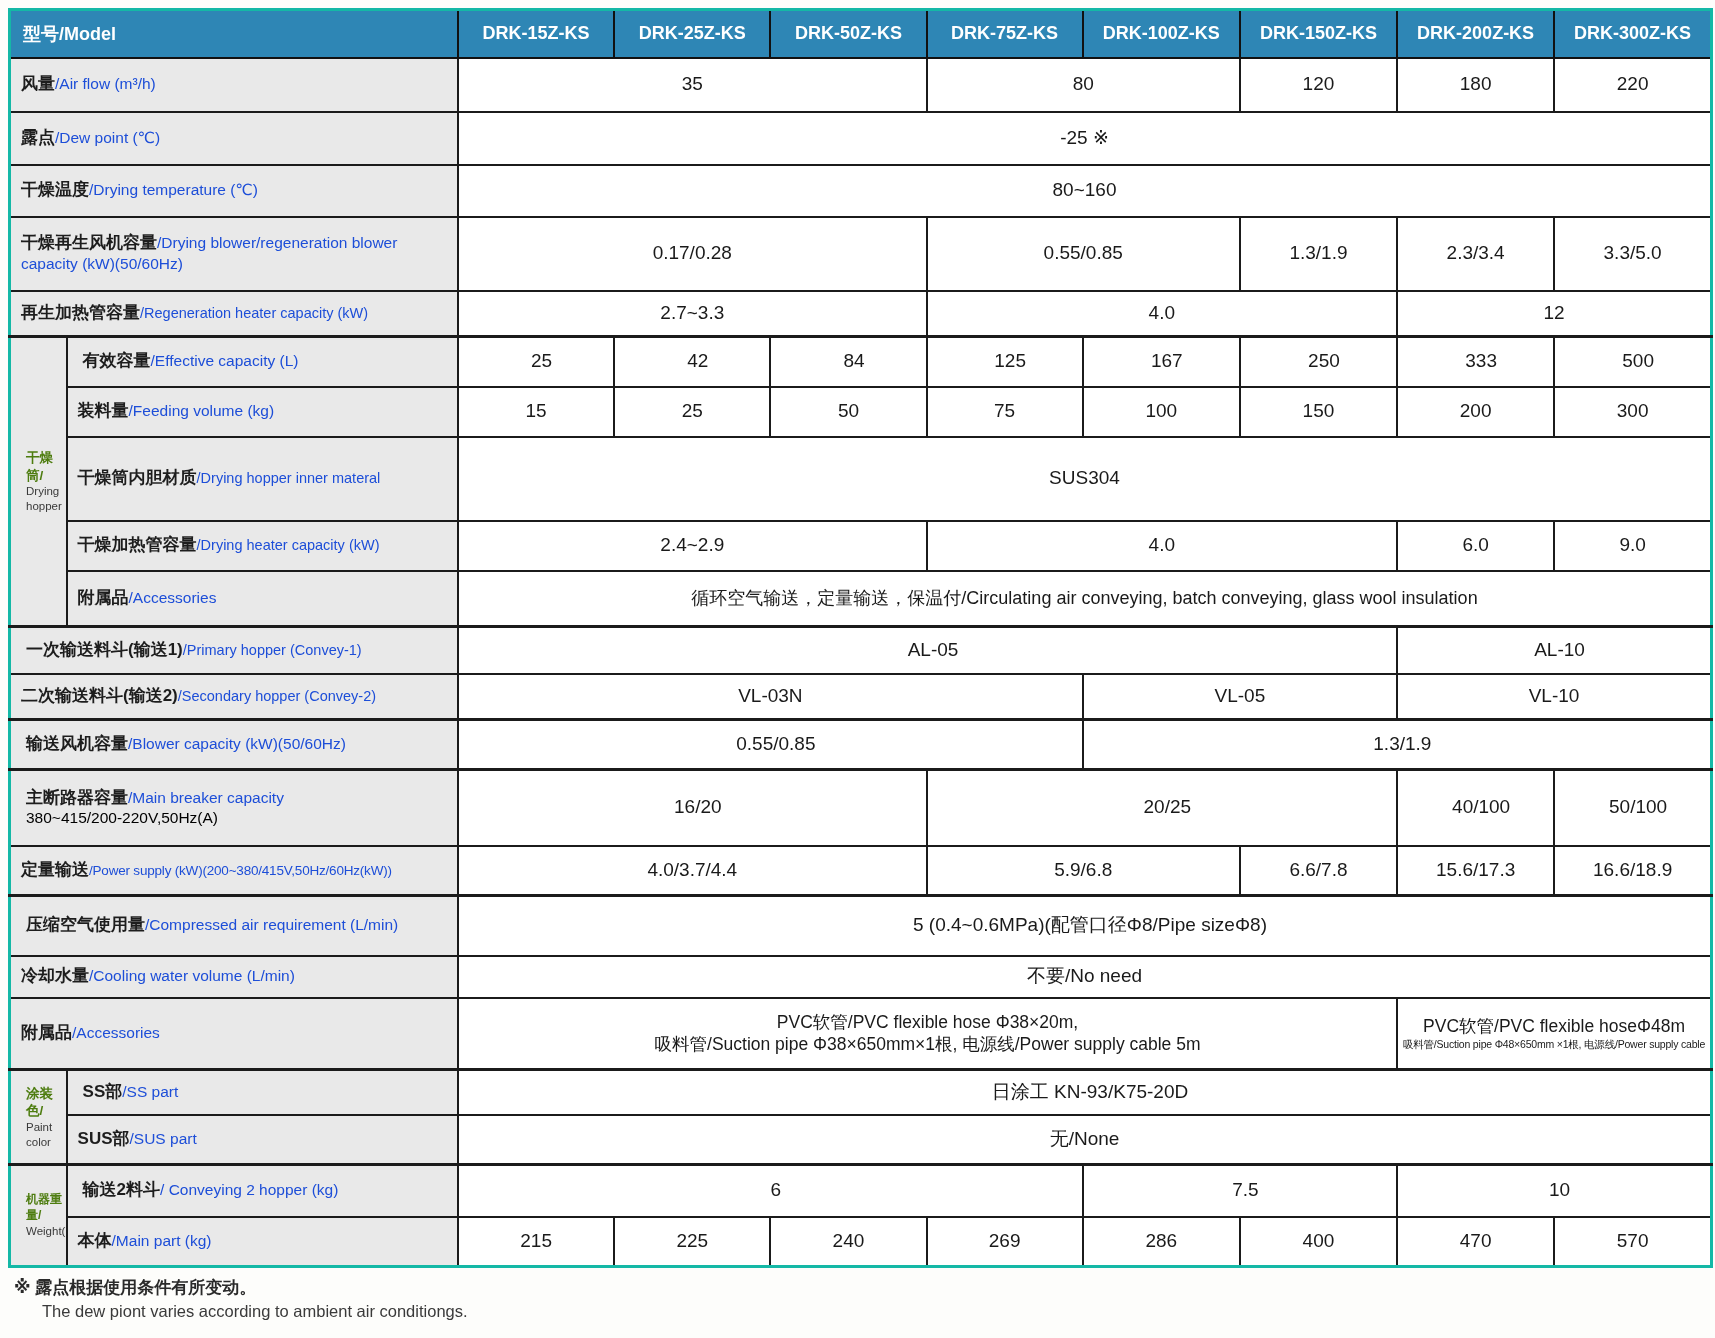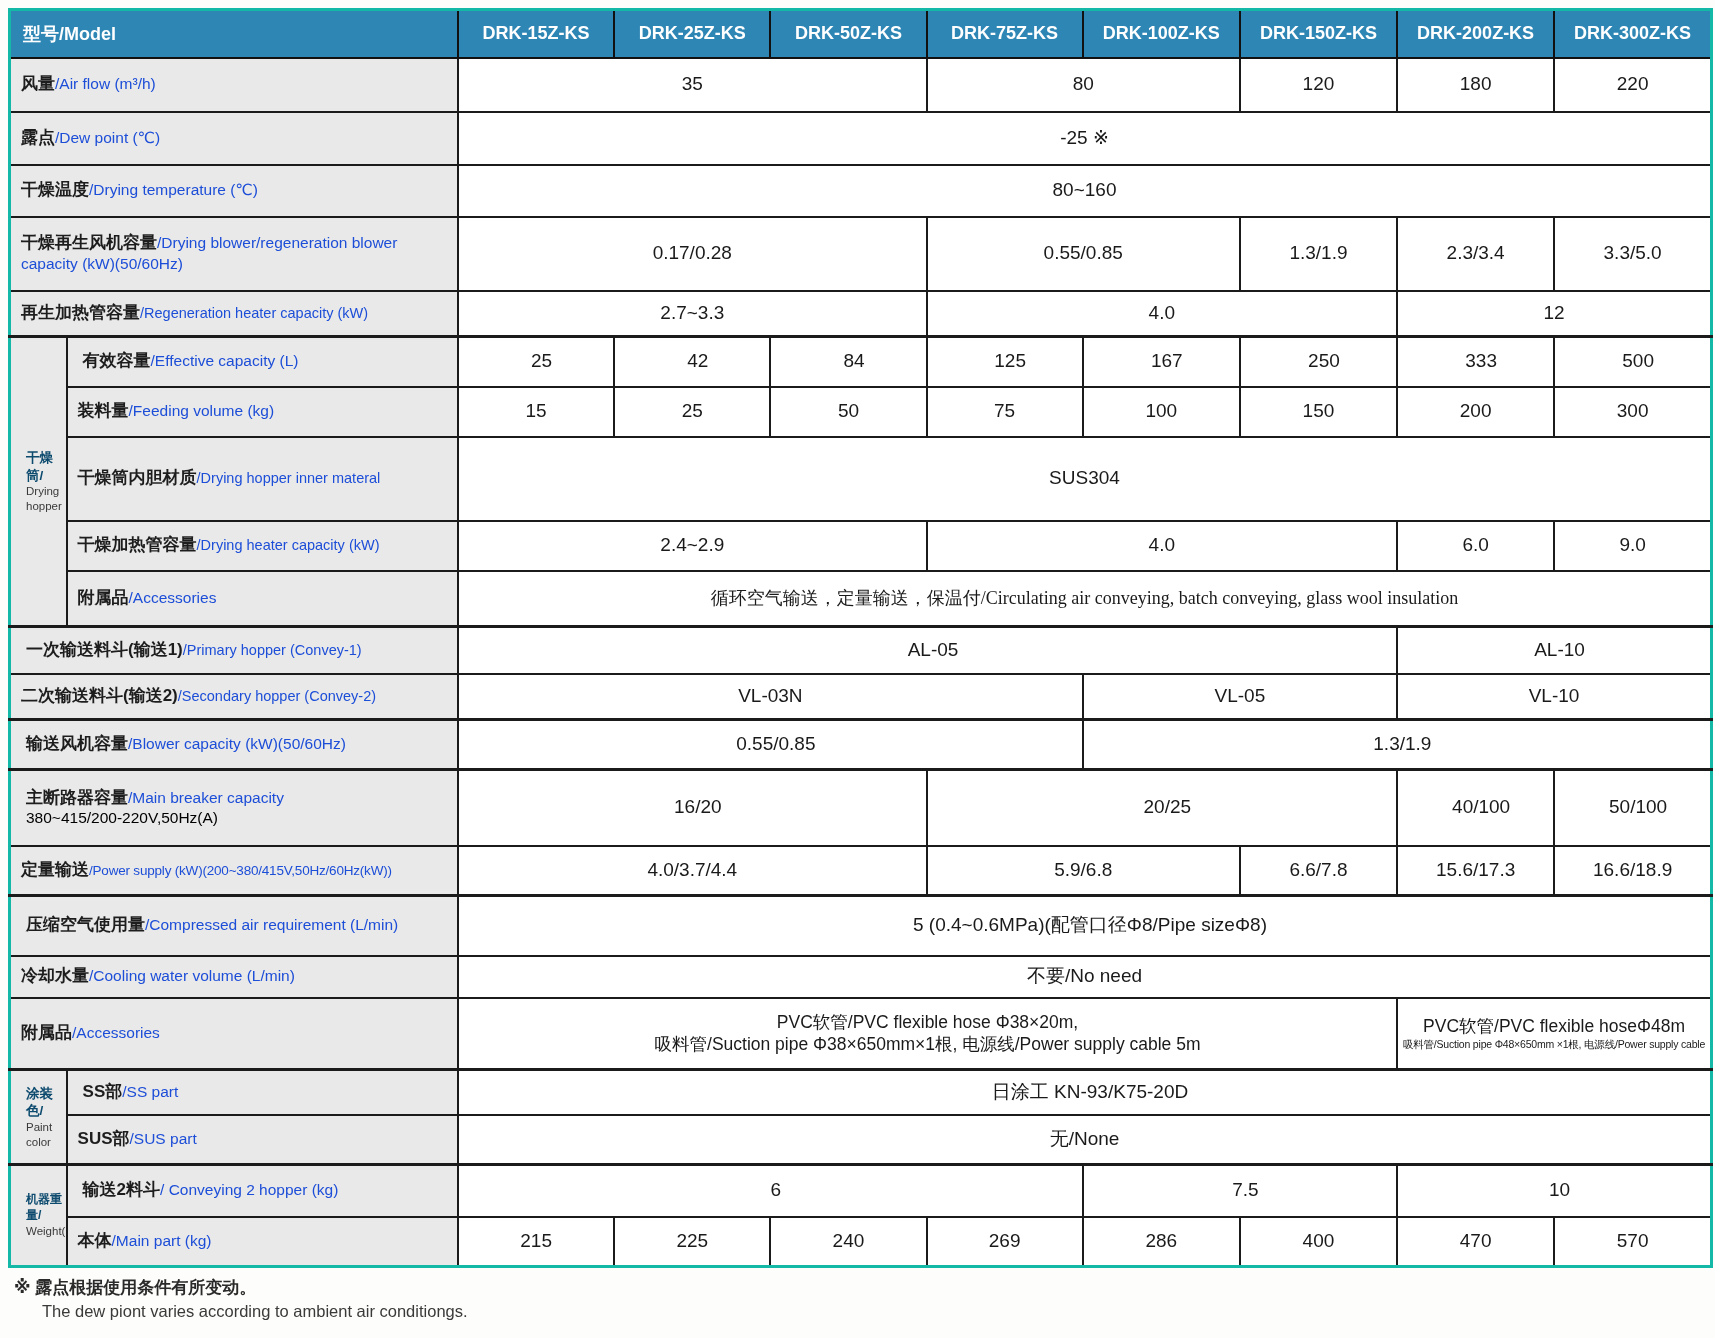--- a/index.html
+++ b/index.html
@@ -33,31 +33,31 @@
   }
   .lbl .cn{font-weight:bold;font-size:17px;color:#1d1d1d;}
   .lbl .en{font-weight:normal;font-size:15.5px;color:#1d4ed8;}
   .lbl .en.sm{font-size:14.5px;}
   .lbl .en.xs{font-size:13.5px;letter-spacing:-0.2px;}
   .lbl .line2{display:block;font-weight:normal;font-size:15.5px;color:#000000;}
   .grp{
     background:var(--label_bg);vertical-align:middle;text-align:left;
     padding:2px 1px 2px 3px;line-height:1.3;
   }
-  .grp .cn{display:block;font-weight:bold;font-size:13.5px;color:#0c4a6e;}
+  .grp .cn{display:block;font-weight:bold;font-size:13.5px;color:#4d7c0f;}
   .grp .cn.xs{font-size:12px;}
   .grp .en{display:block;font-weight:normal;font-size:11.5px;color:#3a3a3a;}
   .val{
     background:#fff;text-align:center;vertical-align:middle;
     font-size:19px;color:var(--value_text);padding:2px 4px;line-height:1.3;
   }
   .val .l1{display:block;font-size:17.5px;}
   .val .l2{display:block;font-size:17.5px;}
   .val .l2.tiny{font-size:10.5px;letter-spacing:-0.2px;}
-  .val.longtext{font-size:18px;font-family:Liberation Serif, serif;}
+  .val.longtext{font-size:18px;}
   .footer{padding:8px 0 0 6px;}
   .footer .f-cn{font-size:17px;font-weight:bold;color:#2a2a2a;}
   .footer .f-en{font-size:16.5px;color:#3a3a3a;padding-left:28px;margin-top:3px;}
 </style>
 </head>
 <body>
 
 <div class="wrap">
 <table class="spec">
 <colgroup>

